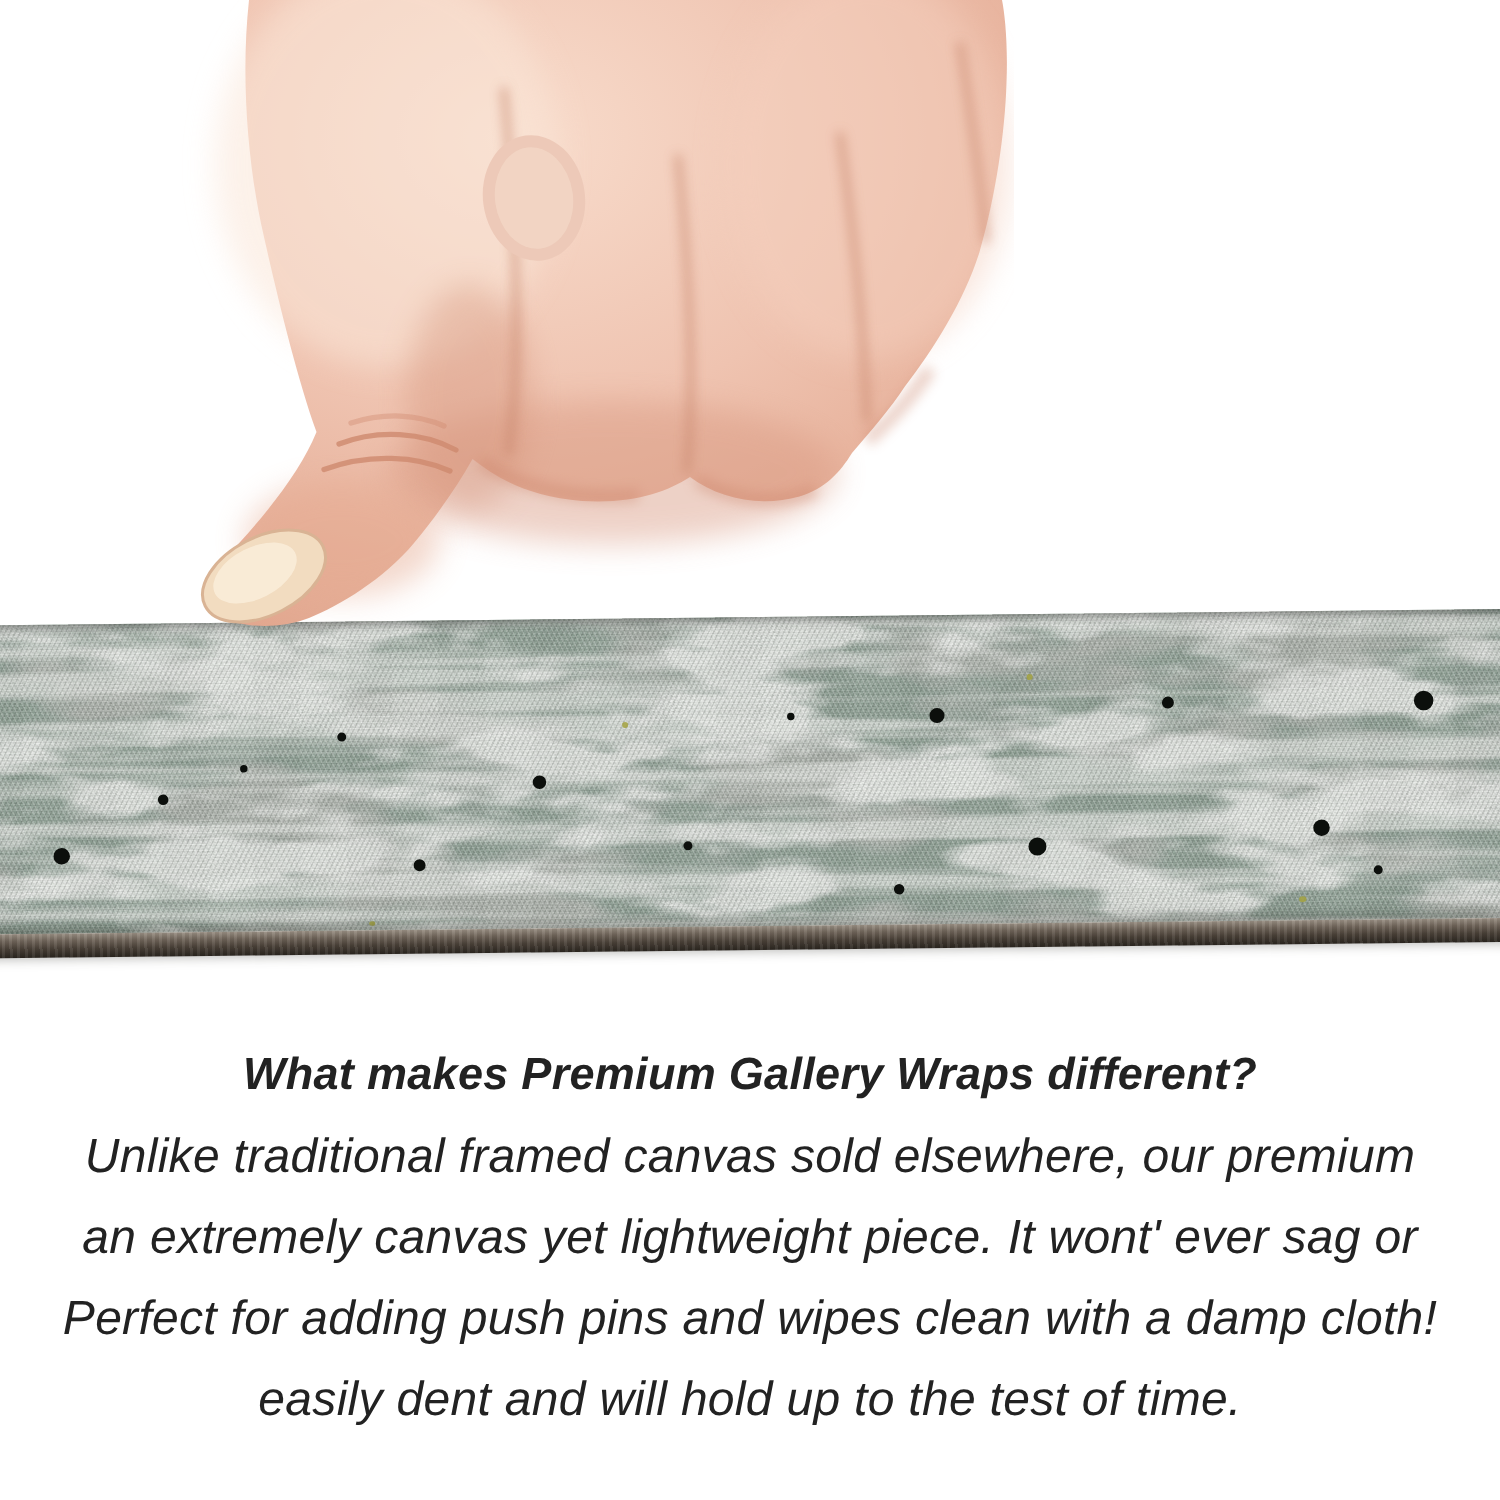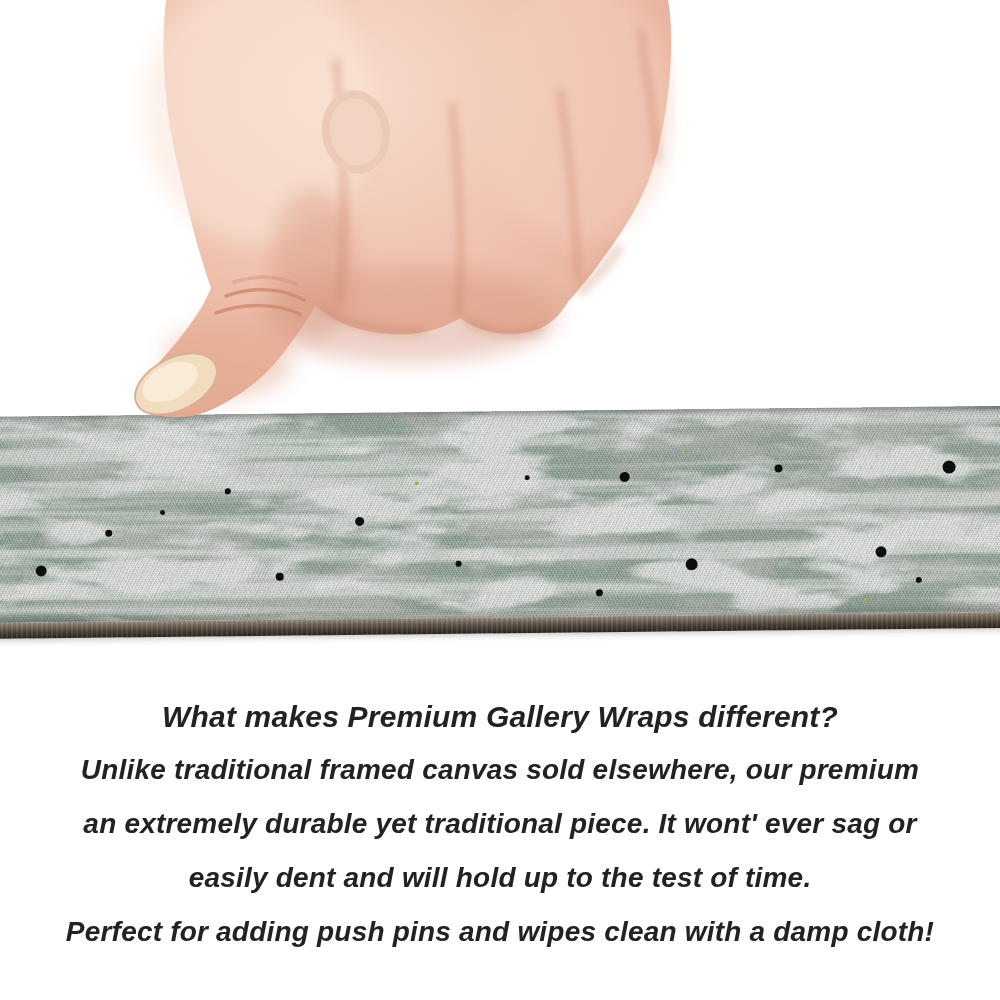--- a/index.html
+++ b/index.html
@@ -26,21 +26,21 @@
   .speck{position:absolute;background:#a3a23f;border-radius:50%;opacity:.85;}
   .strip-edge{position:relative;width:100%;height:16px;
     background:linear-gradient(180deg,#9a9084 0%,#6f6459 30%,#4a4138 62%,#2a251f 100%);}
   .strip-edge::after{content:"";position:absolute;left:0;top:0;right:0;bottom:0;
     background:repeating-linear-gradient(90deg, rgba(255,255,255,.07) 0 2px, rgba(0,0,0,.05) 2px 5px);}
 
   
   .caption{position:absolute;left:0;top:700px;width:1000px;text-align:center;
            color:#222222;font-style:italic;z-index:1;}
   .caption h1{margin:0 0 12px 0;font-weight:700;font-size:30px;line-height:1.15;letter-spacing:.2px;}
-  .caption p{margin:16px;font-weight:700;font-size:28px;line-height:38px;letter-spacing:.2px;}
+  .caption p{margin:16px;font-weight:400;font-size:32px;line-height:38px;letter-spacing:.2px;}
 </style>
 </head>
 <body>
 
 <div class="stage">
 
   <svg class="hand" viewBox="0 0 568 430" aria-hidden="true">
     <defs>
       <radialGradient id="skin" cx="38%" cy="22%" r="90%">
         <stop offset="0" stop-color="#f8dccc"></stop>
@@ -150,18 +150,18 @@
       <i class="speck" style="left:700px;top:40px;width:4px;height:4px"></i>
 
       <div class="face-shade"></div>
     </div>
     <div class="strip-edge"></div>
   </div>
 
   <div class="caption">
     <h1>What makes Premium Gallery Wraps different?</h1>
     <p>Unlike traditional framed canvas sold elsewhere, our premium</p>
-    <p>an extremely durable yet traditional piece. It wont' ever sag or</p>
+    <p>an extremely canvas yet lightweight piece. It wont' ever sag or</p>
+    <p>Perfect for adding push pins and wipes clean with a damp cloth!</p>
     <p>easily dent and will hold up to the test of time.</p>
-    <p>Perfect for adding push pins and wipes clean with a damp cloth!</p>
   </div>
 
 </div>
 
 </body></html>

